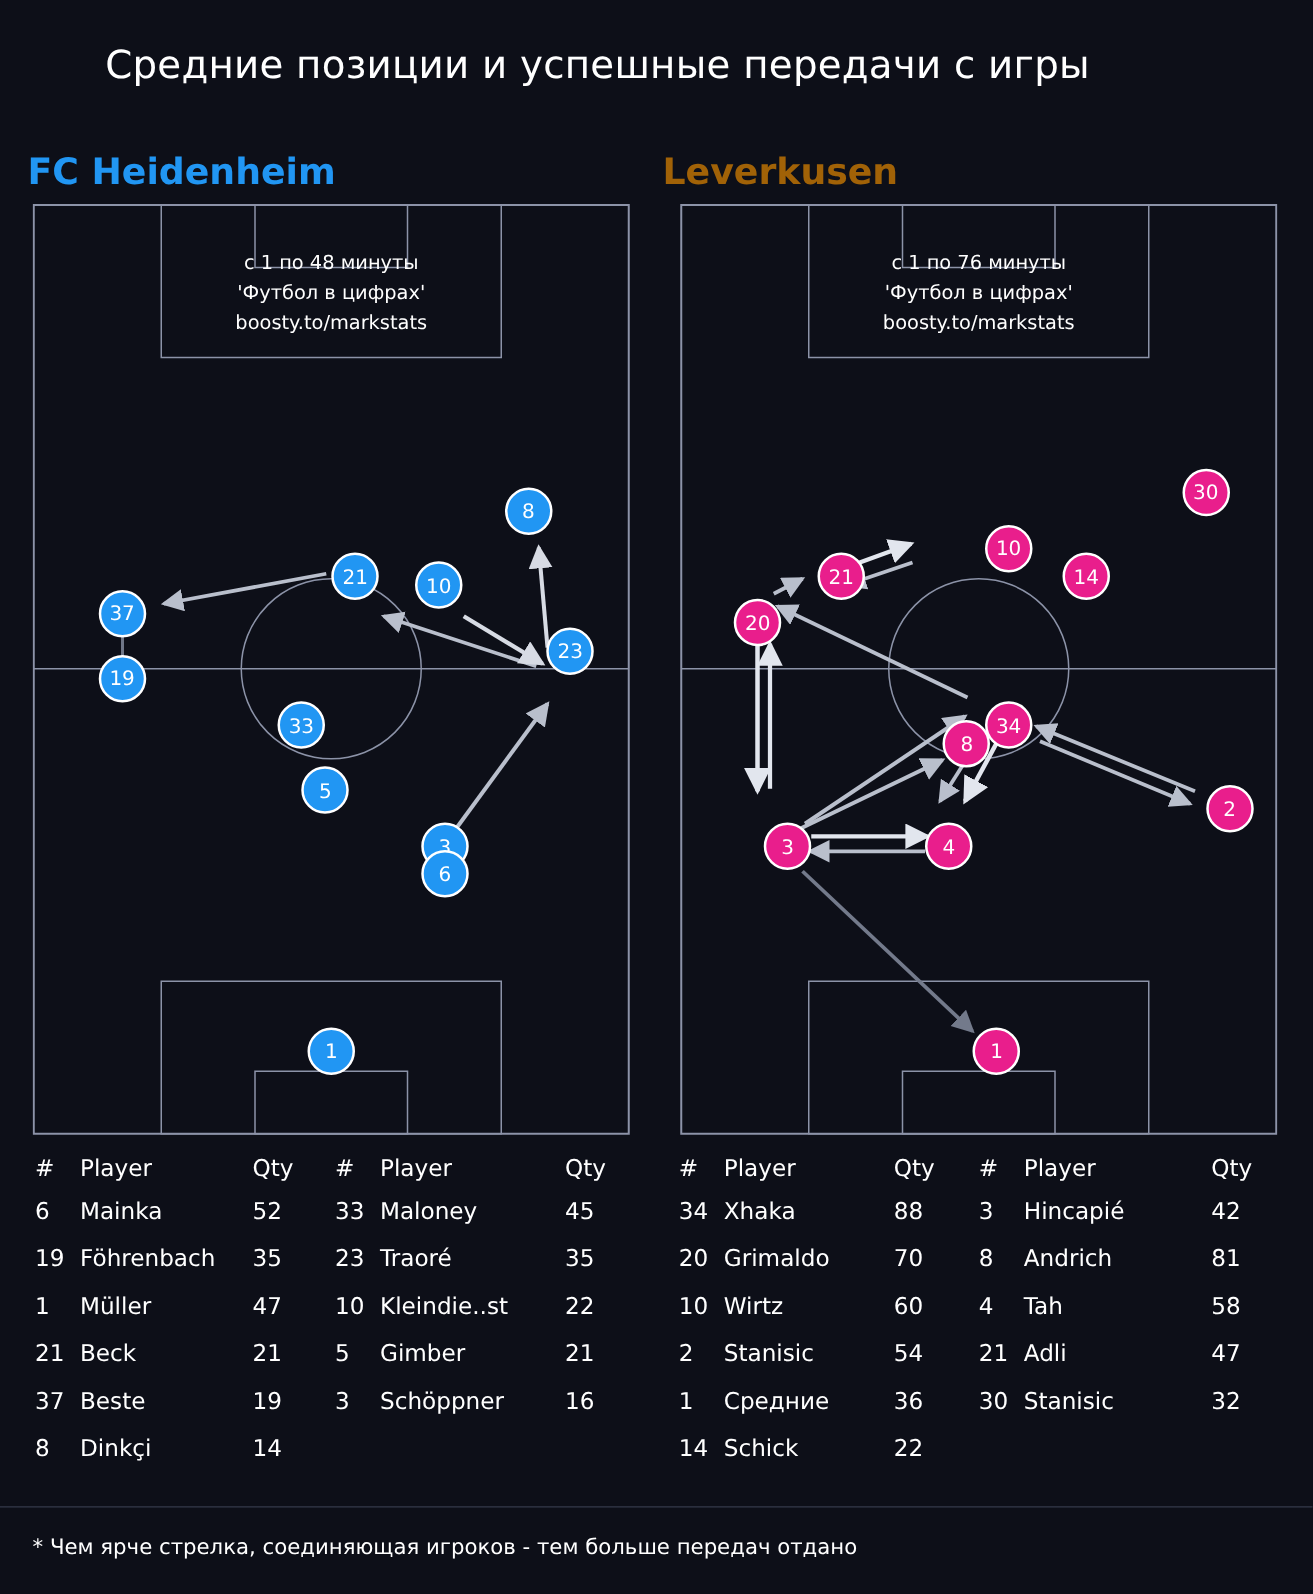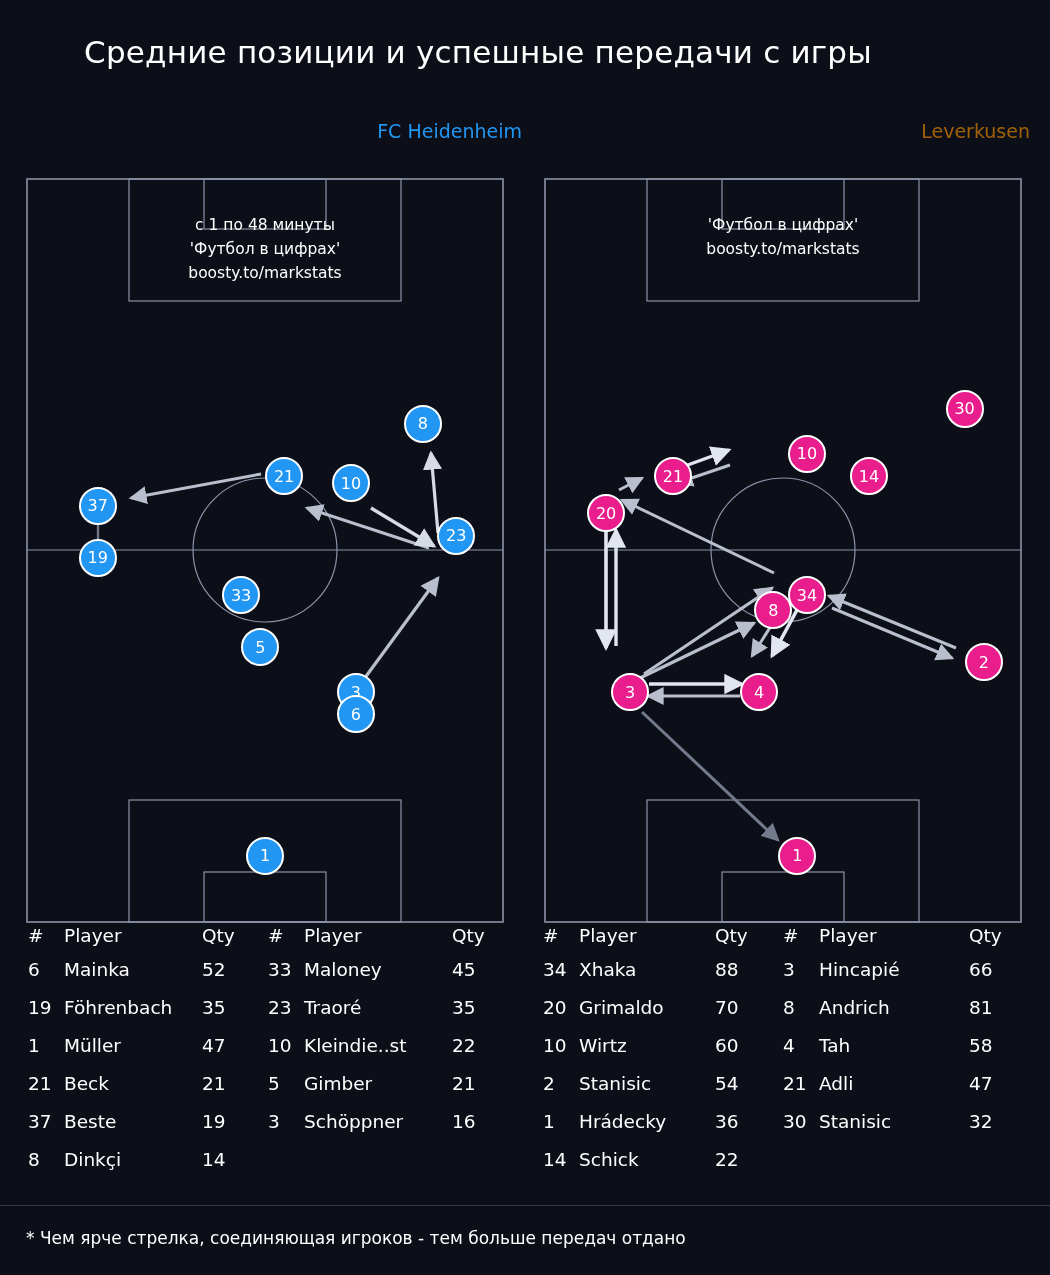--- a/index.html
+++ b/index.html
@@ -22,30 +22,30 @@
     width: 956px;
     text-align: center;
     font-size: 31px;
     color: #ffffff;
     letter-spacing: 0.2px;
   }
   .team-title {
     position: absolute;
     top: 120px;
     width: 500px;
-    text-align: right;
-    font-size: 19px;
-    font-weight: normal;
+    text-align: left;
+    font-size: 29px;
+    font-weight: bold;
   }
   #team-left-title { left: 22px; color: #2196f3; }
   #team-right-title { left: 530px; color: #a16207; }
 
   .pitch-wrap {
     position: absolute;
-    top: 178px;
+    top: 163px;
     width: 478px;
     height: 767px;
   }
   #pitch-left { left: 26px; }
   #pitch-right { left: 544px; }
 
   .pitch-svg { position: absolute; left: 0; top: 0; }
 
   .note {
     position: absolute;
@@ -254,20 +254,21 @@
 
     <line x1="105" y1="506" x2="198" y2="506" stroke="#e2e6ee" stroke-width="3.4" marker-end="url(#ahR4)"></line>
     <line x1="196" y1="518" x2="104" y2="518" stroke="#b9bfcc" stroke-width="3" marker-end="url(#ahR3)"></line>
 
     <line x1="412" y1="470" x2="285" y2="418" stroke="#b9bfcc" stroke-width="3" marker-end="url(#ahR3)"></line>
     <line x1="288" y1="430" x2="408" y2="480" stroke="#b9bfcc" stroke-width="3" marker-end="url(#ahR3)"></line>
 
     <line x1="98" y1="534" x2="234" y2="662" stroke="#737a8b" stroke-width="3" marker-end="url(#ahR2)"></line>
   </svg>
   <div class="note">
+    <div>с 1 по 76 минуты</div>
     <div>'Футбол в цифрах'</div>
     <div>boosty.to/markstats</div>
   </div>
   <div id="away-nodes">
       <div class="node pink" style="left: 420.64px; top: 230.95px;">
         <span>30</span>
       </div>
       <div class="node pink" style="left: 262.9px; top: 275.65px;">
         <span>10</span>
       </div>
@@ -405,21 +406,21 @@
           <td class="">Wirtz</td>
           <td class="col-qty">60</td>
         </tr>
         <tr>
           <td class="col-num">2</td>
           <td class="">Stanisic</td>
           <td class="col-qty">54</td>
         </tr>
         <tr>
           <td class="col-num">1</td>
-          <td class="">Hrádecky</td>
+          <td class="">Средние</td>
           <td class="col-qty">36</td>
         </tr>
         <tr>
           <td class="col-num">14</td>
           <td class="">Schick</td>
           <td class="col-qty">22</td>
         </tr>
       </tbody>
     </table>
 
@@ -428,21 +429,21 @@
         <tr>
     <th class="col-num">#</th>
     <th class="col-name-r2">Player</th>
     <th class="col-qty col-qty-r2">Qty</th>
   </tr>
       </thead>
       <tbody>
         <tr>
           <td class="col-num">3</td>
           <td class="">Hincapié</td>
-          <td class="col-qty">66</td>
+          <td class="col-qty">42</td>
         </tr>
         <tr>
           <td class="col-num">8</td>
           <td class="">Andrich</td>
           <td class="col-qty">81</td>
         </tr>
         <tr>
           <td class="col-num">4</td>
           <td class="">Tah</td>
           <td class="col-qty">58</td>

